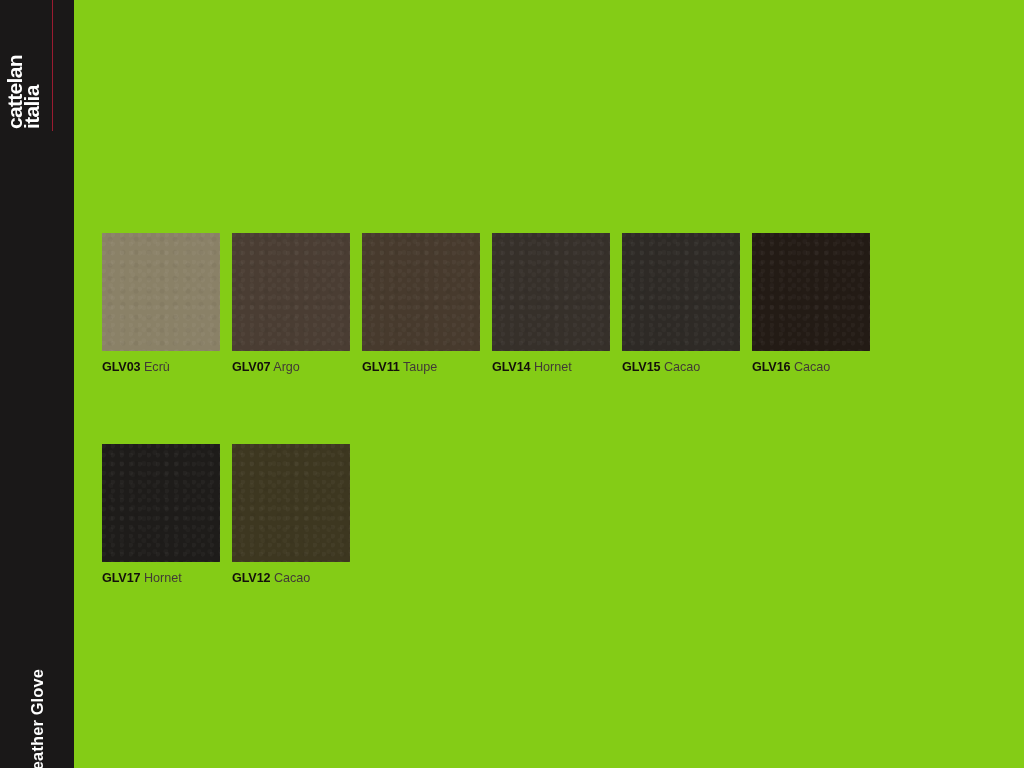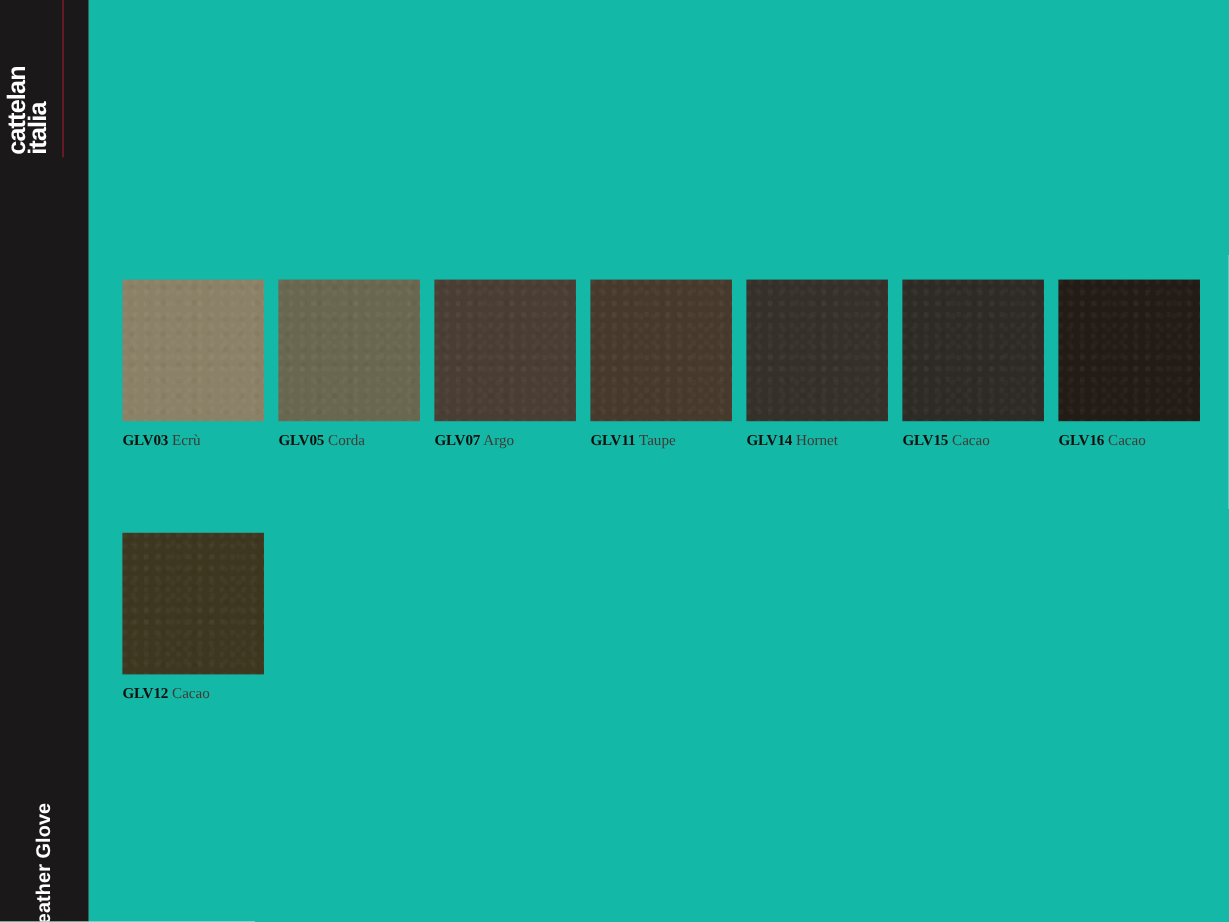--- a/index.html
+++ b/index.html
@@ -74,22 +74,21 @@
     white-space: nowrap;
   }
 
   
   .content {
     position: absolute;
     left: 74px;
     top: 0;
     right: 0;
     bottom: 0;
-    background: #14b8a6;
-    font-family: Liberation Serif, serif;
+    background: #84cc16;
   }
   .swatch-grid {
     position: absolute;
     left: 28px;
     top: 233px;
     width: 940px;
   }
   .swatch-row {
     display: flex;
     flex-direction: row;
@@ -149,24 +148,20 @@
 </div>
 
 <div class="content">
   <div class="swatch-grid" id="swatch-grid">
       <div class="swatch-row">
         <div class="swatch-cell">
           <div class="swatch-chip" style="background: rgb(138, 129, 103);"></div>
           <div class="swatch-label"><span class="code">GLV03</span><span class="name"> Ecrù</span></div>
         </div>
         <div class="swatch-cell">
-          <div class="swatch-chip" style="background: rgb(105, 103, 79);"></div>
-          <div class="swatch-label"><span class="code">GLV05</span><span class="name"> Corda</span></div>
-        </div>
-        <div class="swatch-cell">
           <div class="swatch-chip" style="background: rgb(74, 61, 51);"></div>
           <div class="swatch-label"><span class="code">GLV07</span><span class="name"> Argo</span></div>
         </div>
         <div class="swatch-cell">
           <div class="swatch-chip" style="background: rgb(71, 58, 45);"></div>
           <div class="swatch-label"><span class="code">GLV11</span><span class="name"> Taupe</span></div>
         </div>
         <div class="swatch-cell">
           <div class="swatch-chip" style="background: rgb(54, 48, 42);"></div>
           <div class="swatch-label"><span class="code">GLV14</span><span class="name"> Hornet</span></div>
@@ -175,18 +170,22 @@
           <div class="swatch-chip" style="background: rgb(46, 42, 38);"></div>
           <div class="swatch-label"><span class="code">GLV15</span><span class="name"> Cacao</span></div>
         </div>
         <div class="swatch-cell">
           <div class="swatch-chip" style="background: rgb(35, 27, 21);"></div>
           <div class="swatch-label"><span class="code">GLV16</span><span class="name"> Cacao</span></div>
         </div>
       </div>
       <div class="swatch-row">
         <div class="swatch-cell">
+          <div class="swatch-chip" style="background: rgb(30, 28, 26);"></div>
+          <div class="swatch-label"><span class="code">GLV17</span><span class="name"> Hornet</span></div>
+        </div>
+        <div class="swatch-cell">
           <div class="swatch-chip" style="background: rgb(61, 55, 32);"></div>
           <div class="swatch-label"><span class="code">GLV12</span><span class="name"> Cacao</span></div>
         </div>
       </div>
     </div>
 </div>
 
 </body></html>

